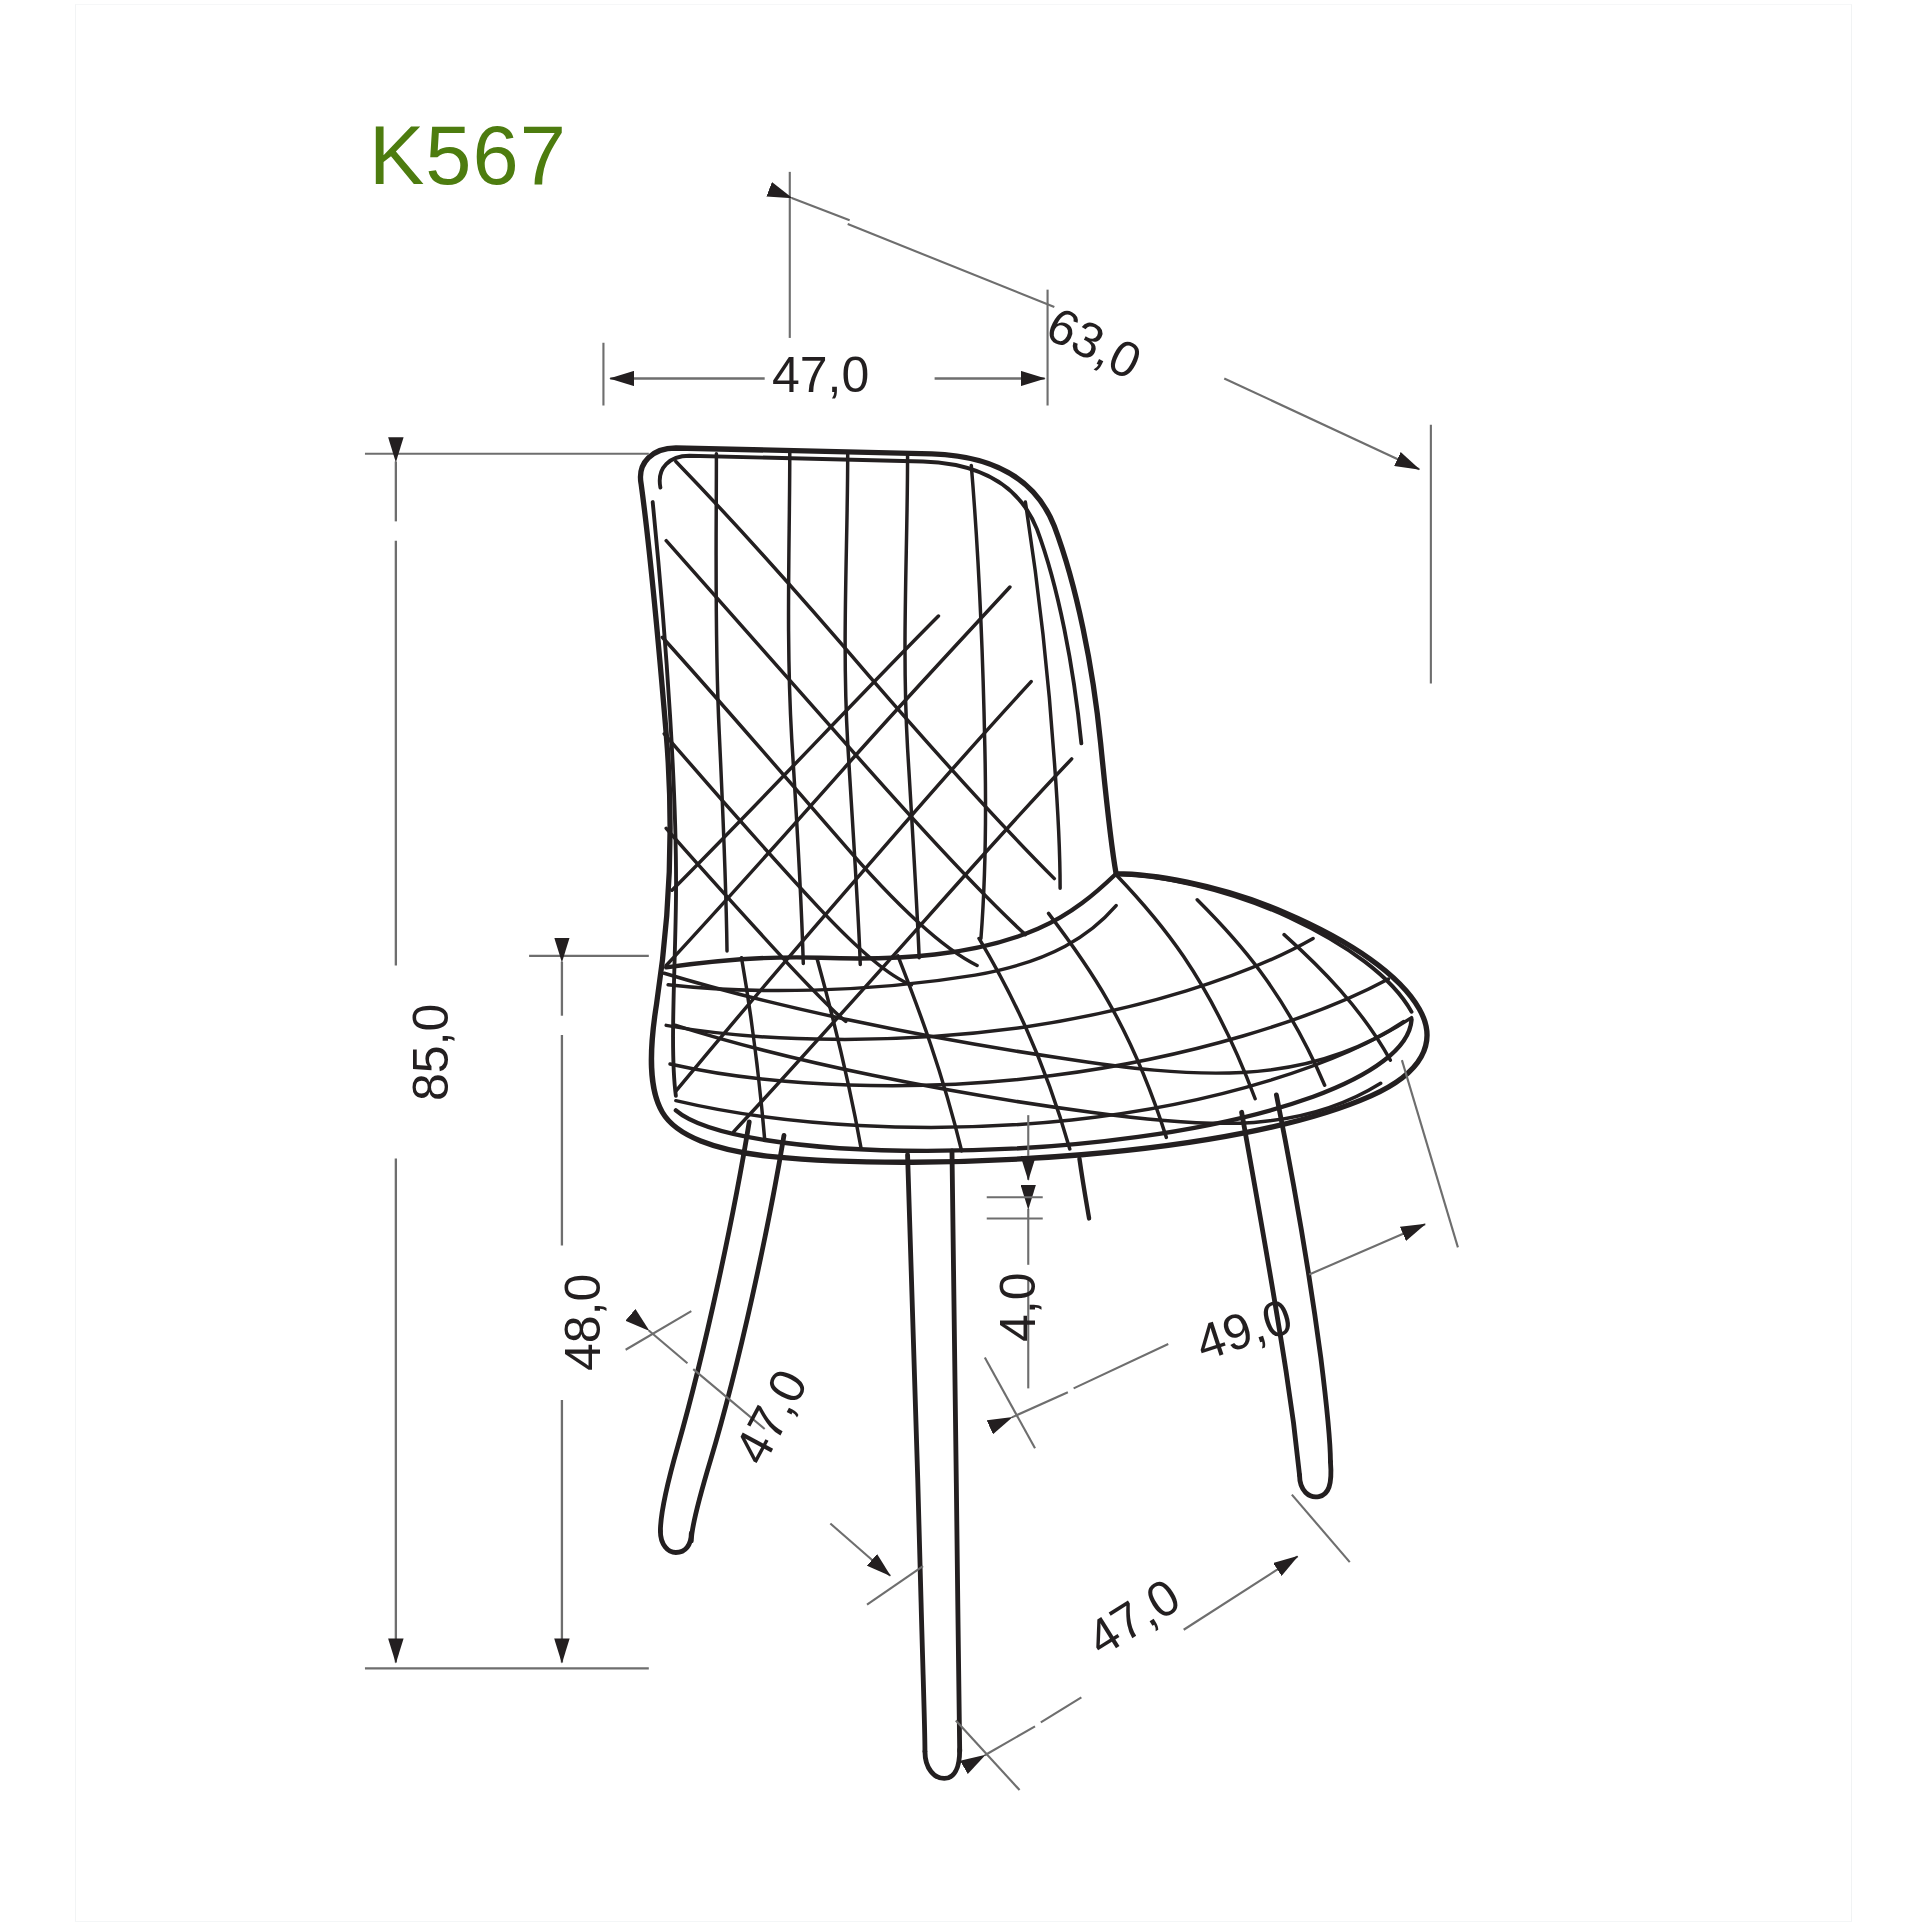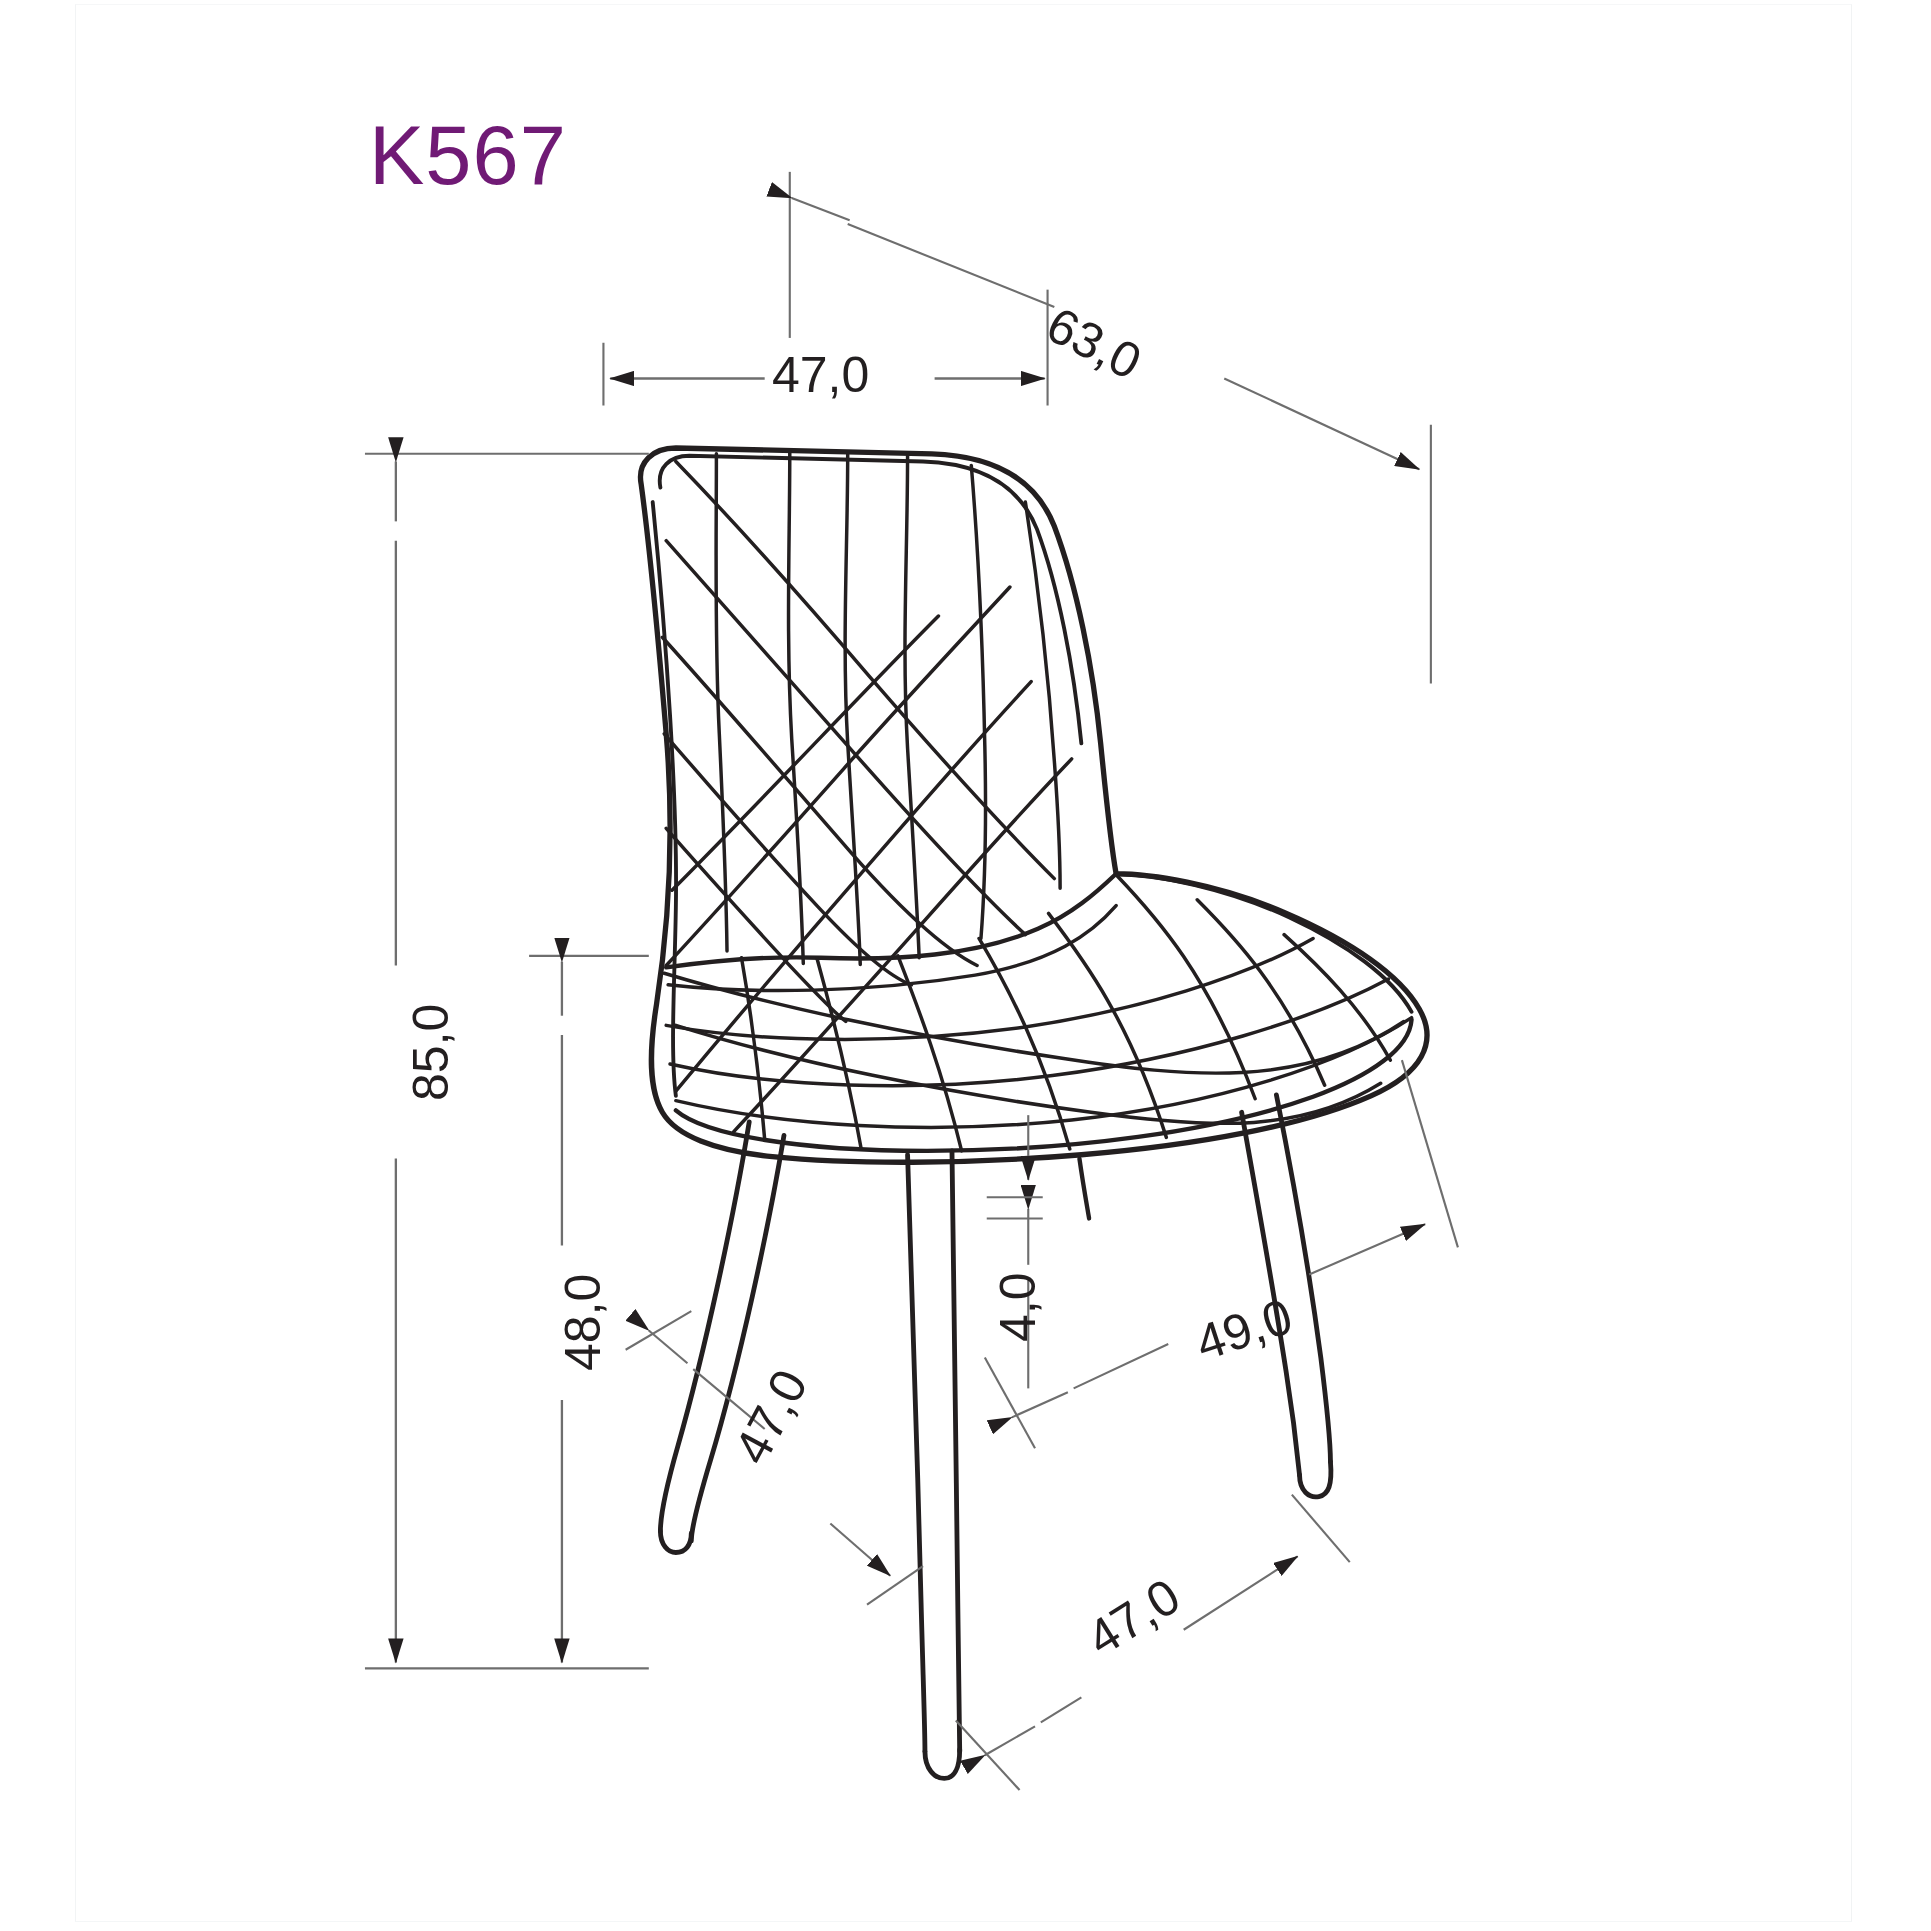--- a/index.html
+++ b/index.html
@@ -46,21 +46,21 @@
     font-family: "Liberation Sans", sans-serif;
     white-space: nowrap;
     transform-origin: 0 0;
     line-height: 1;
   }
   #title-label {
     position: absolute;
     left: 369px;
     top: 114px;
     font-size: 83px;
-    color: #701a75;
+    color: #4d7c0f;
     letter-spacing: 1px;
     font-family: "Liberation Sans", sans-serif;
     line-height: 1;
   }
   .d47top   { left: 772px;  top: 350px;  font-size: 50px; }
   .d63      { left: 1062px; top: 299px;  font-size: 50px; transform: rotate(27deg); }
   .d85      { left: 406px;  top: 1101px; font-size: 50px; transform: rotate(-90deg); }
   .d48      { left: 558px;  top: 1371px; font-size: 50px; transform: rotate(-90deg); }
   .d4       { left: 993px; top: 1342px; font-size: 50px; transform: rotate(-90deg); }
   .d47left  { left: 726px;  top: 1448px; font-size: 50px; transform: rotate(-62deg); }

